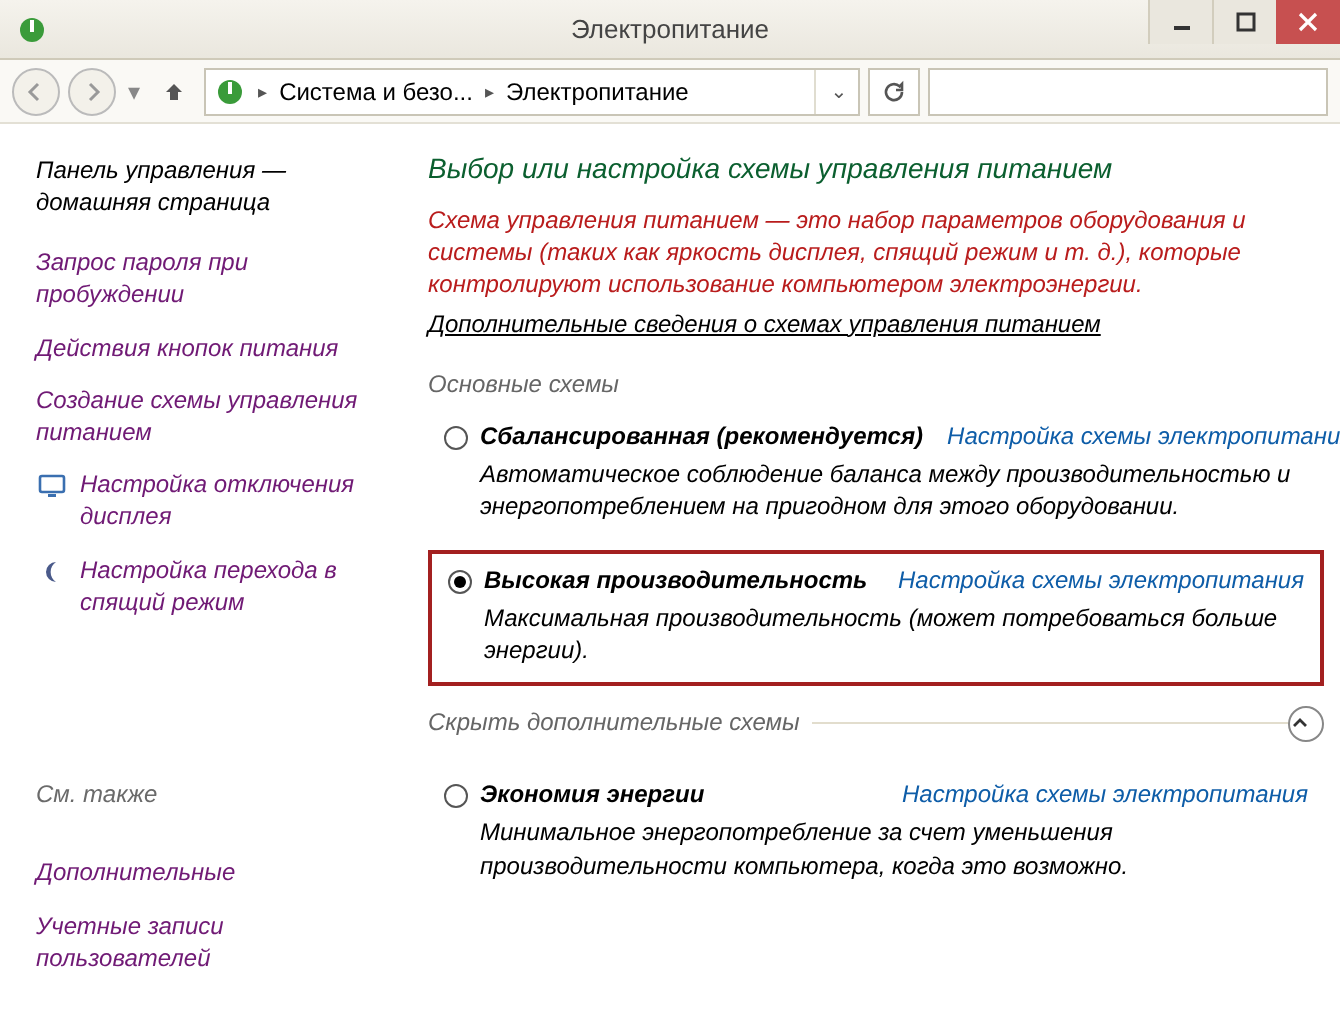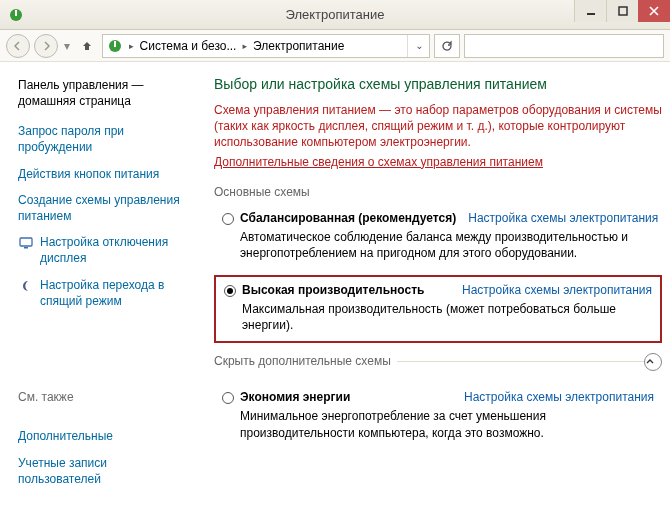--- a/index.html
+++ b/index.html
@@ -100,35 +100,36 @@
   .nav-search {
     width: 200px; height: 24px;
     border: 1px solid #c9c5b6;
     background: #fff;
     padding: 0 6px;
     font-size:12px;
   }
   .body {
     display: flex;
     height: calc(505px - 30px - 32px);
+    font-style: italic;
   }
   .sidebar {
     width: 196px;
     padding: 16px 12px 8px 18px;
     display:flex;
     flex-direction:column;
   }
   .sidebar .home {
     font-size: 12px;
     color: #000;
     margin-bottom: 14px;
     line-height: 1.3;
   }
   .sidebar a.link {
-    color: #0369a1;
+    color: #701a75;
     text-decoration: none;
     display: block;
     line-height: 1.35;
     margin-bottom: 10px;
     font-size: 12px;
   }
   .side-item { display:flex; gap:6px; margin-bottom:10px; }
   .side-item .sicon { width:16px; flex-shrink:0; display:flex; align-items:flex-start; justify-content:center; padding-top:2px;}
   .side-bottom { margin-top:auto; }
   .side-label { color:#6a6a6a; font-size:12px; margin-bottom:24px; }
@@ -144,21 +145,21 @@
     color: #0b5f2f;
     margin: 0 0 10px 0;
   }
   .main .intro {
     font-size: 12px;
     color: #b91c1c;
     line-height: 1.35;
     margin-bottom: 4px;
   }
   .main a.inline {
-    color: #b91c1c; text-decoration: underline; font-size:12px;
+    color: #000000; text-decoration: underline; font-size:12px;
   }
   .section-label {
     color:#666; font-size:12px; margin: 14px 0 6px 0;
     border-top:1px solid #e2ddcd; padding-top:2px;
     position:relative;
   }
   .section-label.first { border-top:none; }
   .section-label span {
     background:#fff; position:relative; top:-10px; padding-right:6px;
   }

